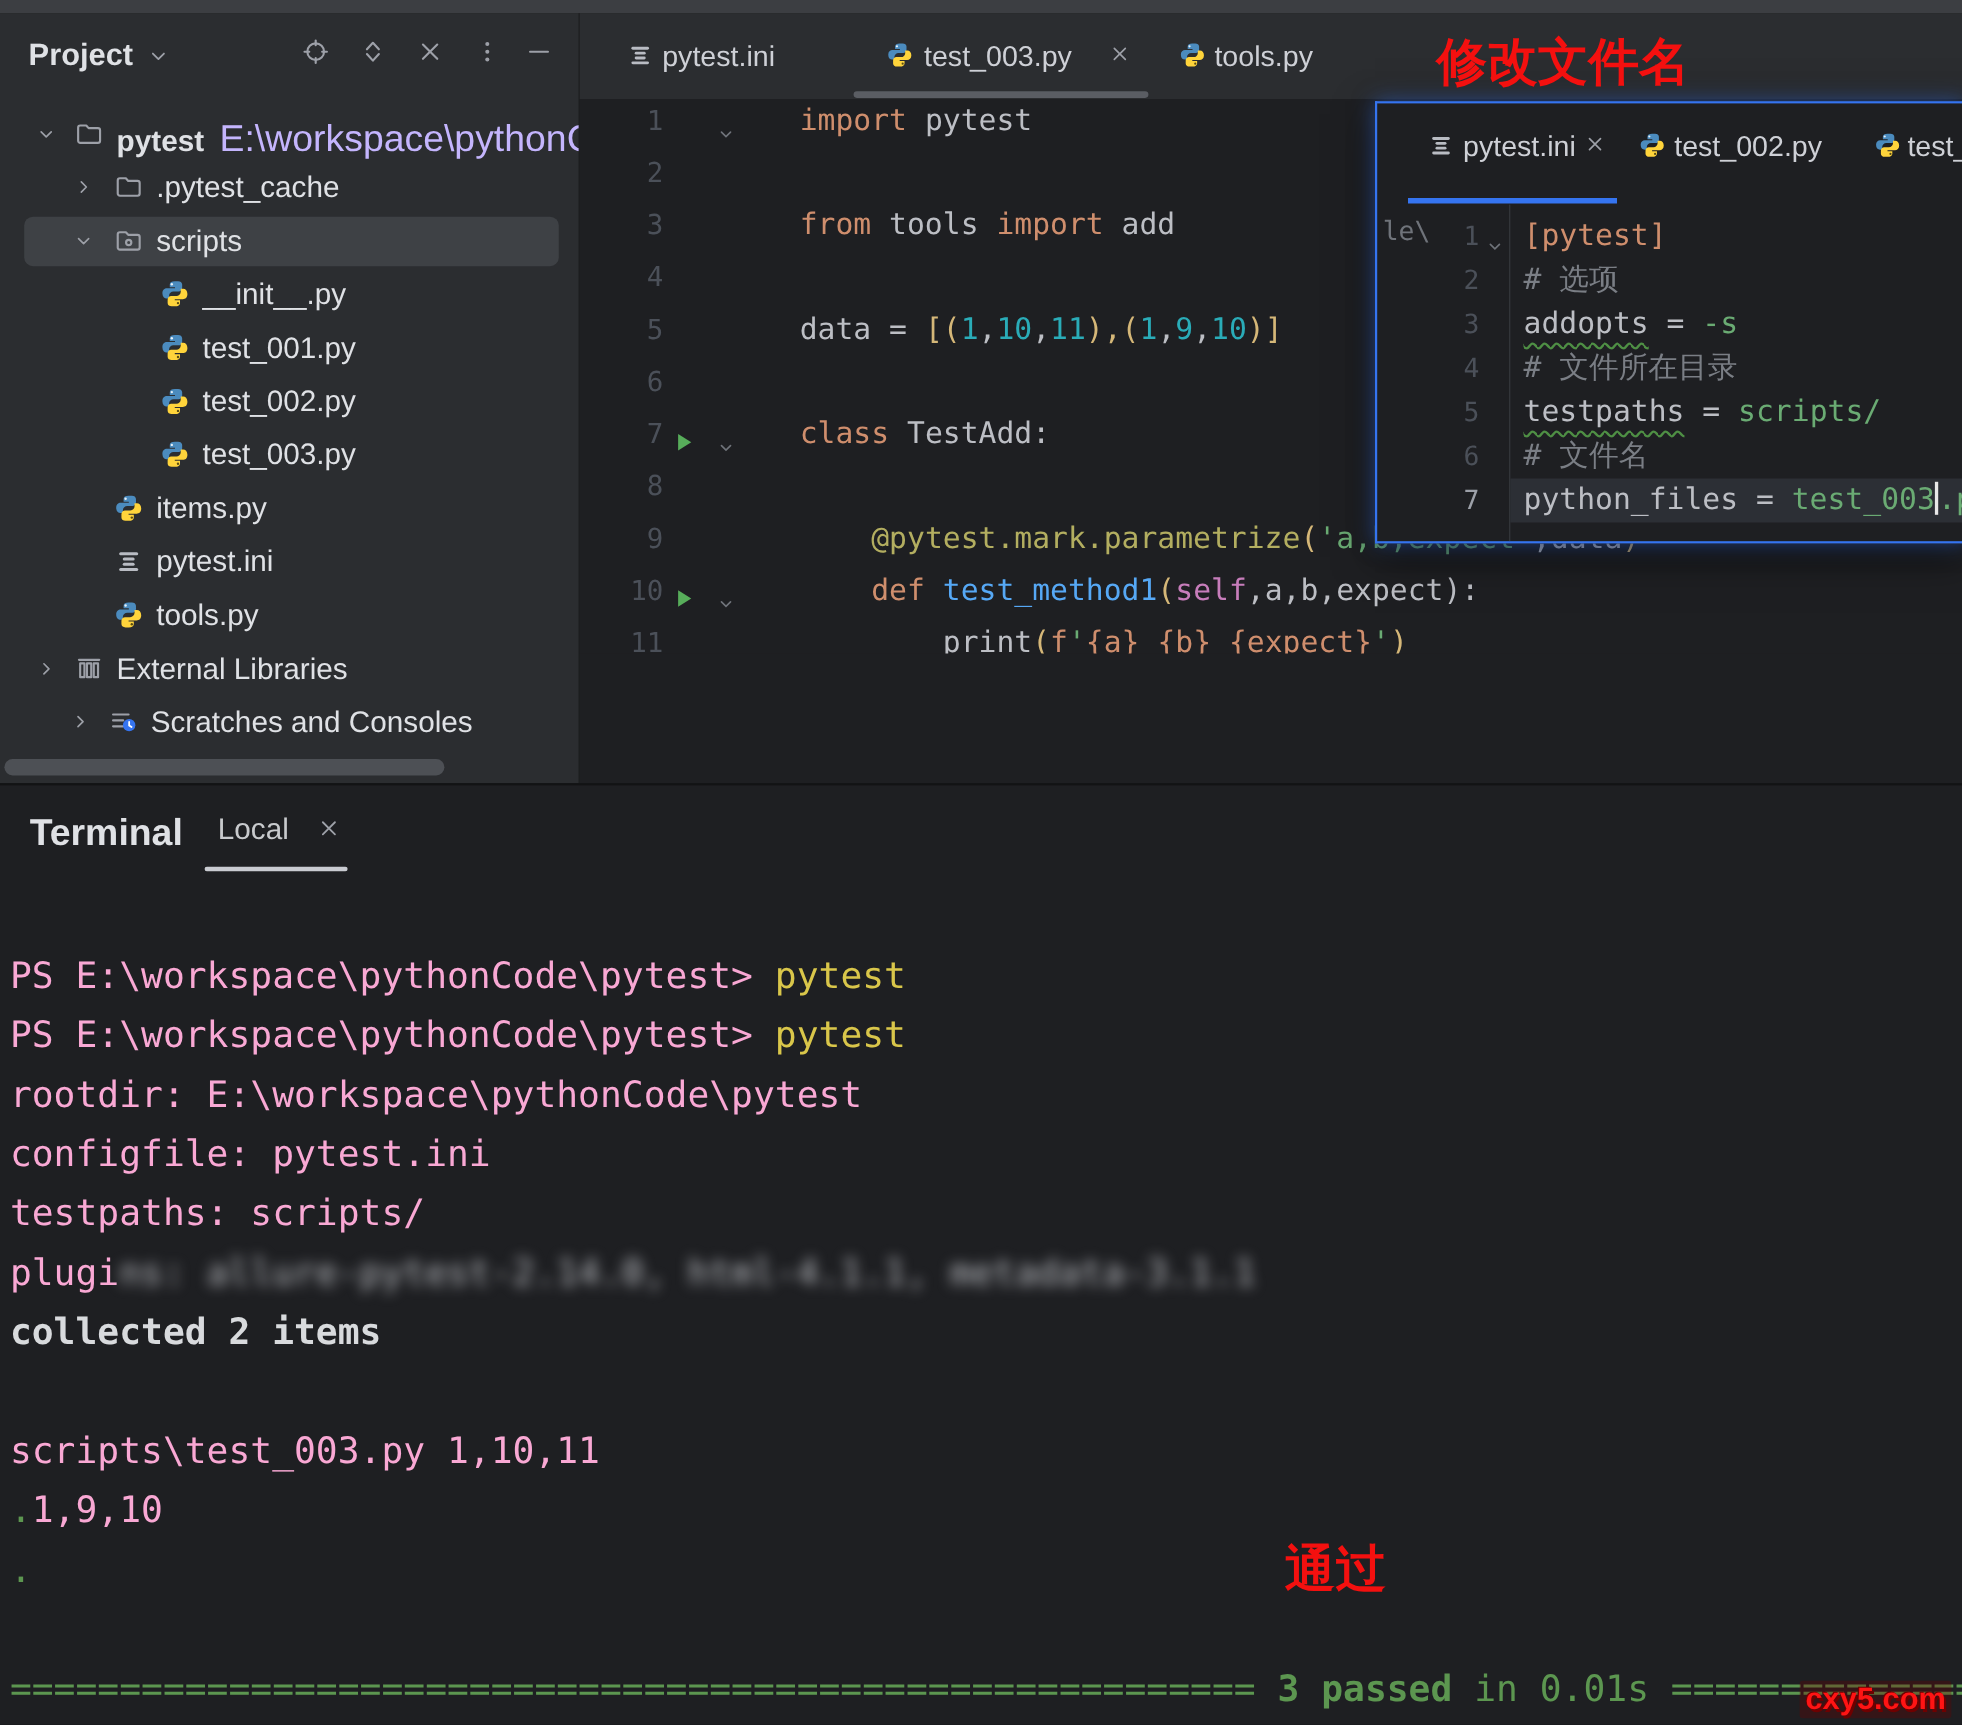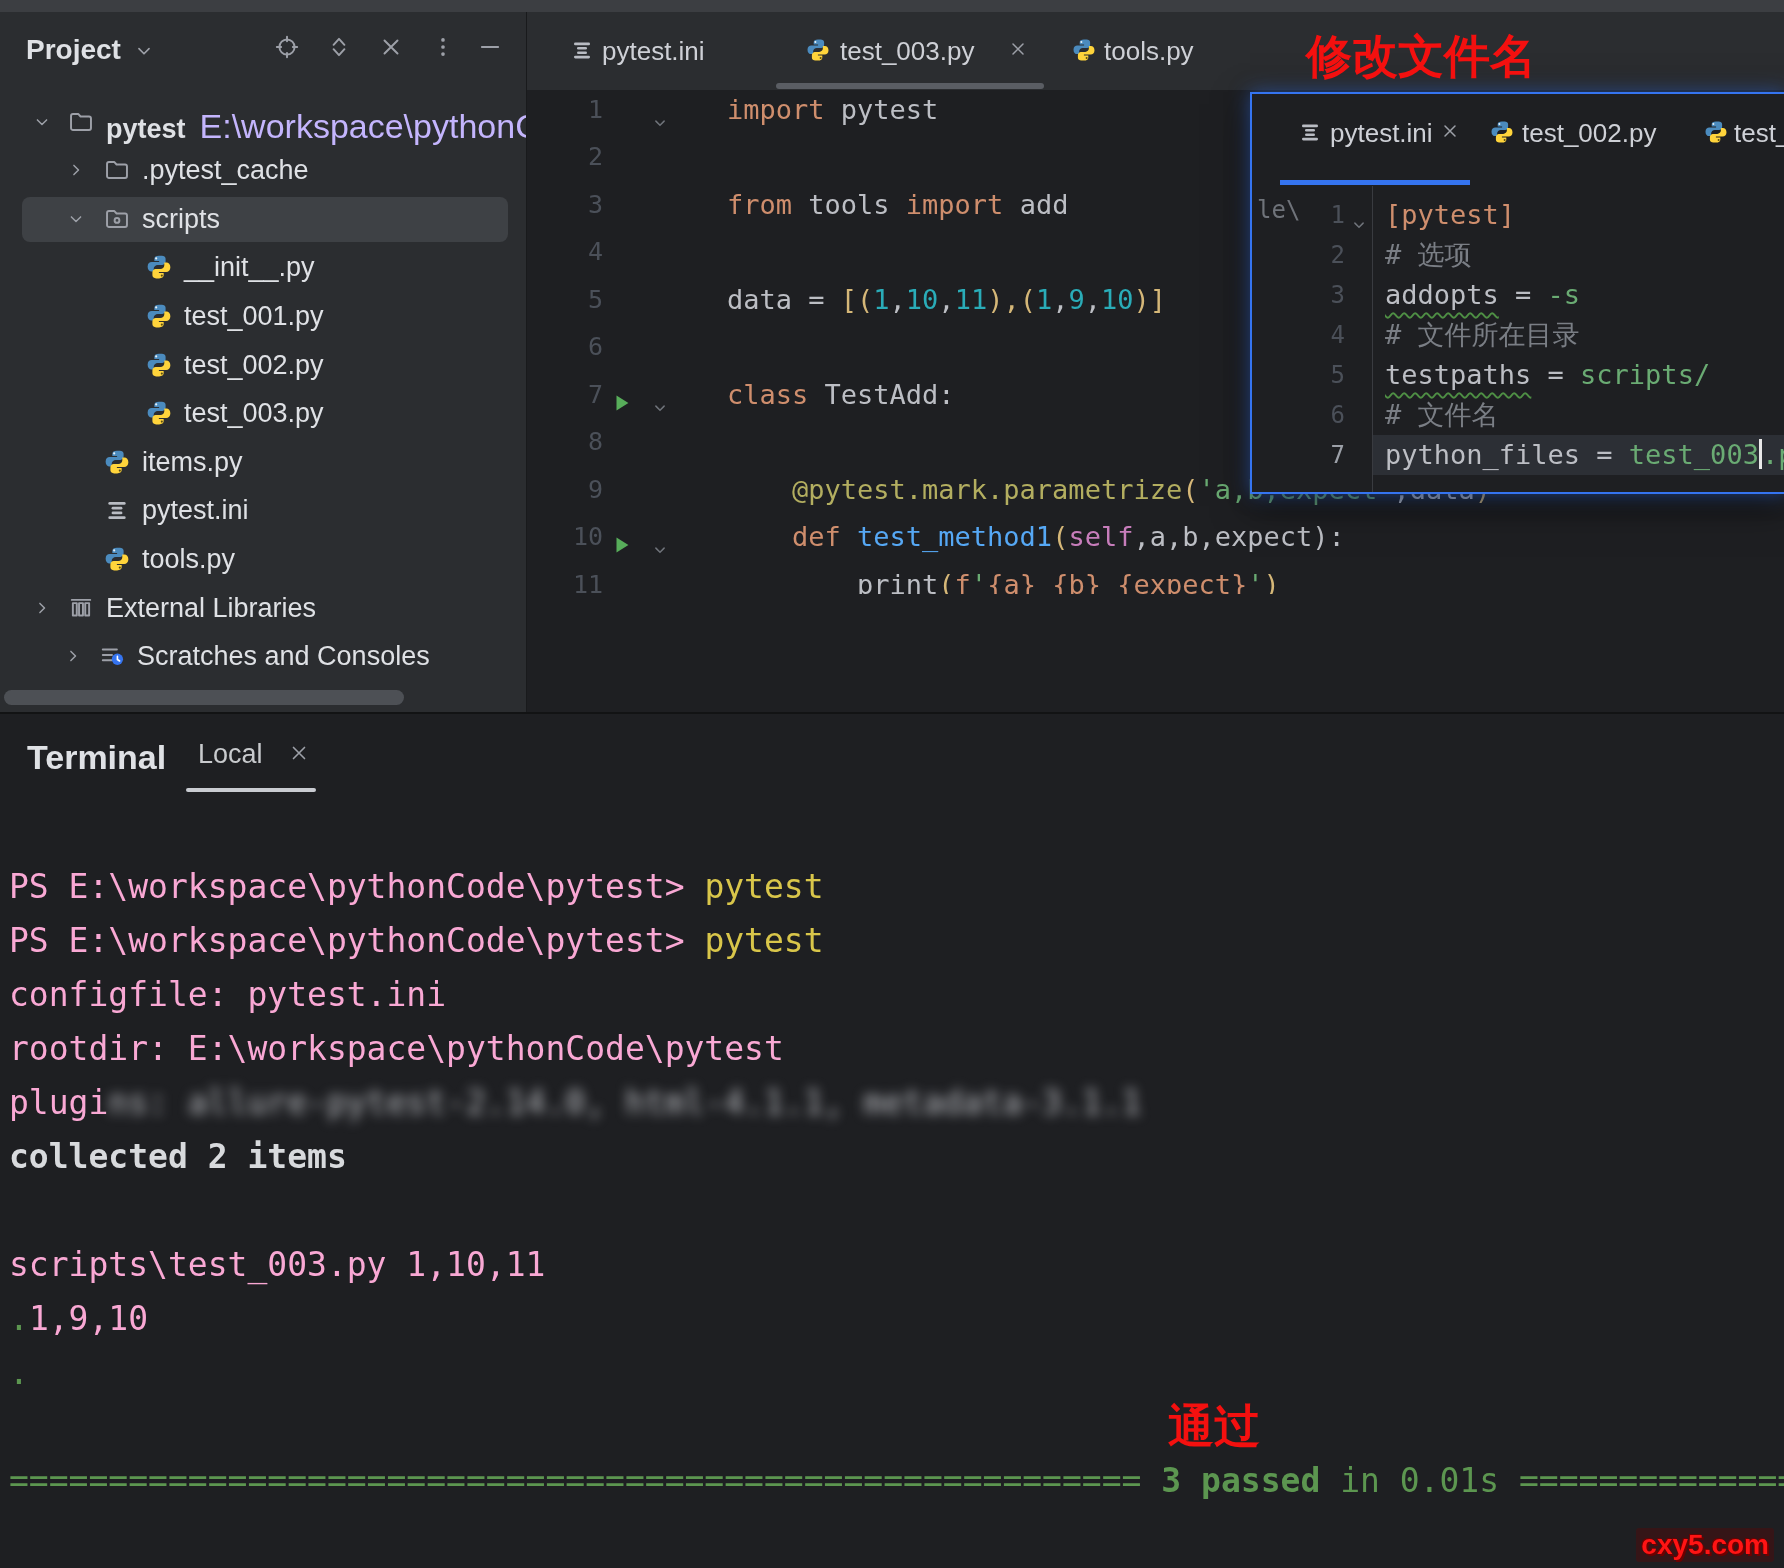--- a/index.html
+++ b/index.html
@@ -376,22 +376,23 @@
   <div id="terminal-panel">
     <span id="term-title">Terminal</span>
     <span id="term-session">Local</span>
     <span id="term-close"><svg width="22" height="22" viewBox="0 0 24 24">
           <path stroke="#9da0a8" stroke-width="1.8" fill="none" stroke-linecap="round" stroke-linejoin="round" d="M6 6l12 12M18 6L6 18"></path>
         </svg></span>
     <div id="term-underline"></div>
     <div id="term-body">
         <div class="tl"><span class="tt-t">PS E:\workspace\pythonCode\pytest&gt; </span><span class="tt-y">pytest</span></div>
         <div class="tl"><span class="tt-t">PS E:\workspace\pythonCode\pytest&gt; </span><span class="tt-y">pytest</span></div>
+        <div class="tl"><span class="tt-t">rootdir: E:\workspace\pythonCode\pytest</span></div>
         <div class="tl"><span class="tt-t">configfile: pytest.ini</span></div>
-        <div class="tl"><span class="tt-t">rootdir: E:\workspace\pythonCode\pytest</span></div>
+        <div class="tl"><span class="tt-t">testpaths: scripts/</span></div>
         <div class="tl"><span class="tt-t">plugi</span><span class="tt-bl">ns: allure-pytest-2.14.0, html-4.1.1, metadata-3.1.1</span></div>
         <div class="tl"><span class="tt-b">collected 2 items</span></div>
         <div class="tl"></div>
         <div class="tl"><span class="tt-t">scripts\test_003.py 1,10,11</span></div>
         <div class="tl"><span class="tt-g">.</span><span class="tt-t">1,9,10</span></div>
         <div class="tl"><span class="tt-g">.</span></div>
         <div class="tl"></div>
         <div class="tl"><span class="tt-g">========================================================= </span><span class="tt-gb">3 passed</span><span class="tt-g"> in 0.01s </span><span class="tt-g">=============================================</span></div>
       </div>
   </div>

